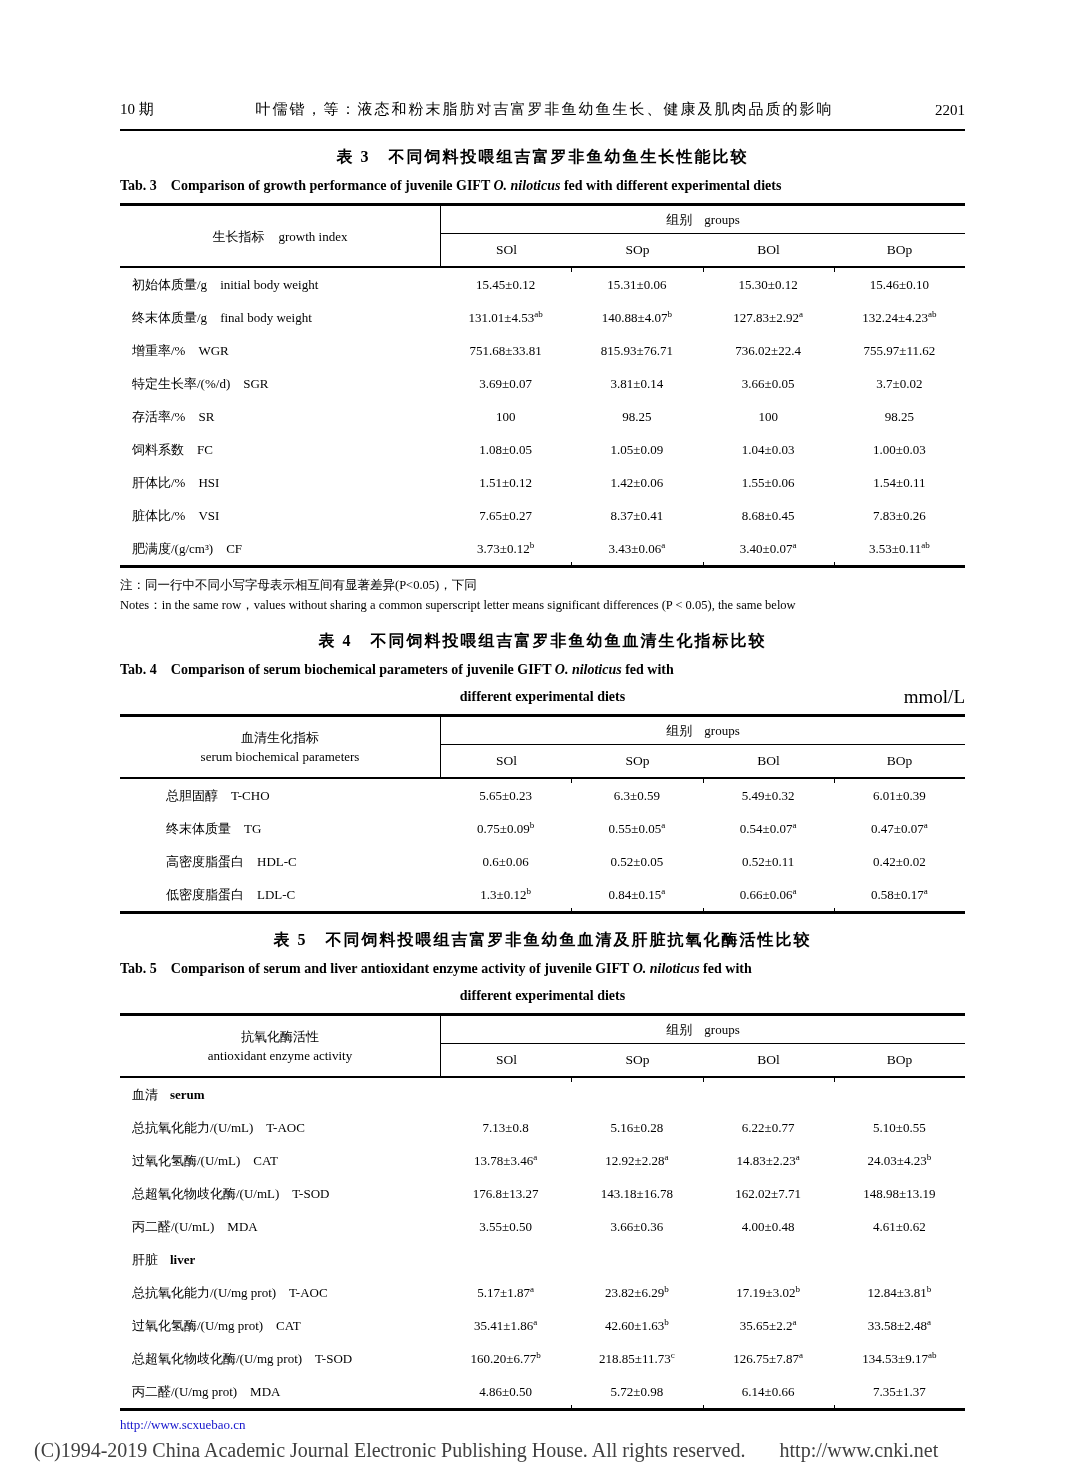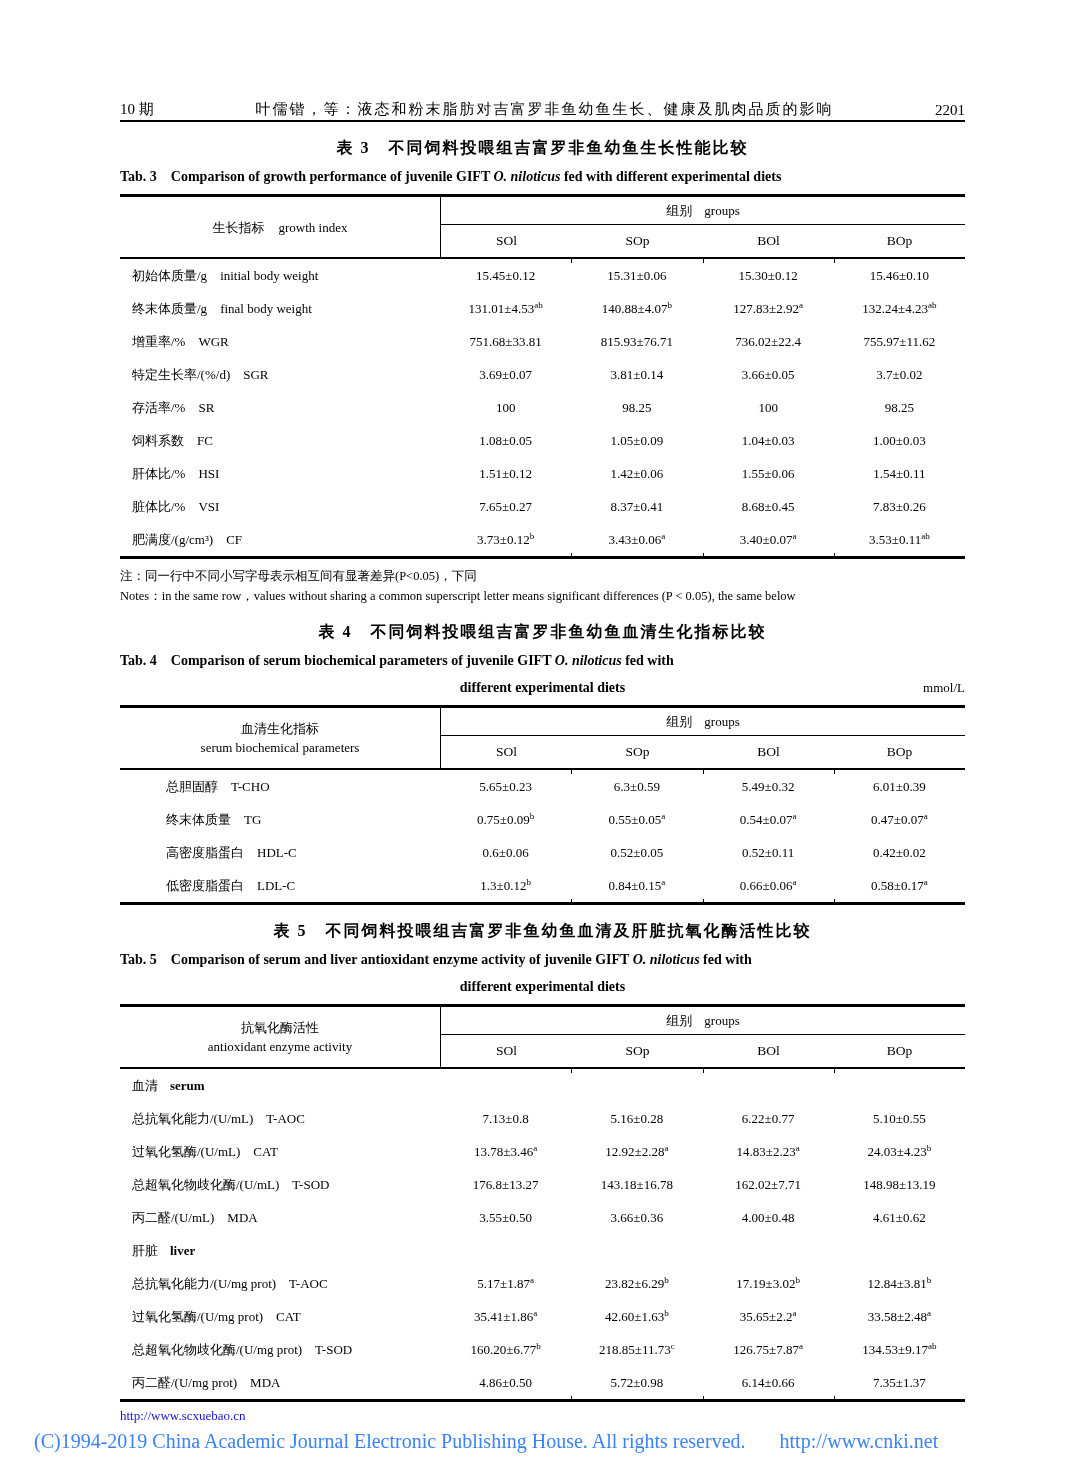--- a/index.html
+++ b/index.html
@@ -2,29 +2,29 @@
 <html><head>
 <meta charset="utf-8">
 <style>
   html,body{margin:0;padding:0;background:#ffffff;}
   body{font-family:"Liberation Serif","DejaVu Serif",serif;color:#000;}
   .page{width:1084px;height:1473px;box-sizing:border-box;position:relative;
         padding:100px 119px 0 120px;background:#fff;overflow:hidden;}
 
   
   .page-header{display:flex;justify-content:space-between;align-items:flex-end;
-               font-size:15px;padding-bottom:1px;border-bottom:2px solid #000;}
+               font-size:15px;padding-bottom:10px;border-bottom:2px solid #000;}
   .ph-center{letter-spacing:2px;}
 
   
   .tbl-title-zh{text-align:center;font-weight:bold;font-size:16px;letter-spacing:2px;margin-top:15px;line-height:22px;}
   .tbl-title-en{font-weight:bold;font-size:14px;margin-top:8px;line-height:19px;}
   .tbl-title-en i{font-style:italic;}
   .unit-row{position:relative;text-align:center;font-weight:bold;font-size:14px;margin-top:8px;line-height:19px;}
-  .unit{position:absolute;right:0;bottom:0;font-weight:normal;font-size:13px;}
+  .unit{position:absolute;right:0;bottom:0;font-weight:normal;font-size:19px;}
 
   
   .datatable{margin-top:8px;}
   .rule{position:relative;background:#000;}
   .rule-top{height:3px;}
   .rule-mid{height:2px;}
   .rule-bottom{height:3px;}
   .tick{position:absolute;width:1px;background:#000;}
   .rule-mid .tick{top:0;height:6px;}
   .rule-bottom .tick{top:-3px;height:6px;}
@@ -47,21 +47,21 @@
   .t-cell{text-align:center;white-space:nowrap;}
   .t-cell sup{font-size:9px;vertical-align:super;line-height:0;}
 
   .sec-row{height:33px;display:flex;align-items:center;font-size:13px;padding-left:12px;}
   .sec-row .en{margin-left:12px;font-weight:bold;}
 
   .notes{font-size:12.5px;margin-top:7px;line-height:20px;}
 
   
   .site-link{text-align:left;color:#1515cc;font-size:13px;margin-top:6px;line-height:15px;}
-  .copyright{color:#3b82f6;font-size:20px;margin:5px 0 0 -86px;white-space:nowrap;line-height:26px;}
+  .copyright{color:#404040;font-size:20px;margin:5px 0 0 -86px;white-space:nowrap;line-height:26px;}
   .copyright .gap{display:inline-block;width:34px;}
 </style>
 </head>
 <body>
 
 <div class="page">
 
   <div class="page-header">
     <span>10 期</span>
     <span class="ph-center">叶儒锴，等：液态和粉末脂肪对吉富罗非鱼幼鱼生长、健康及肌肉品质的影响</span>

